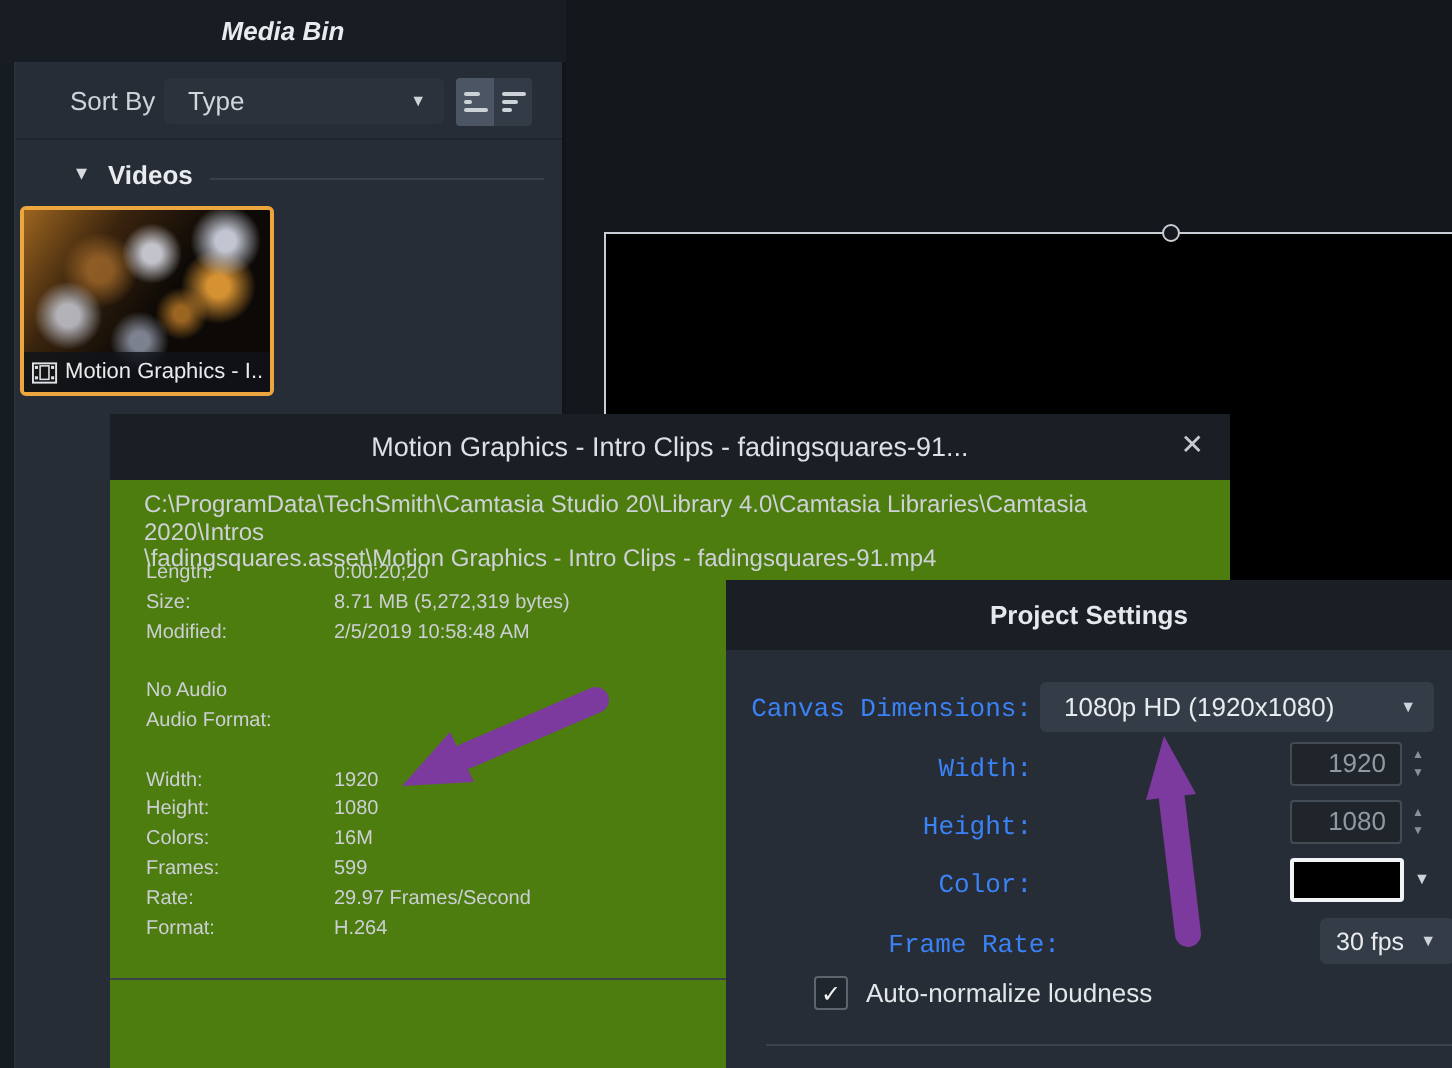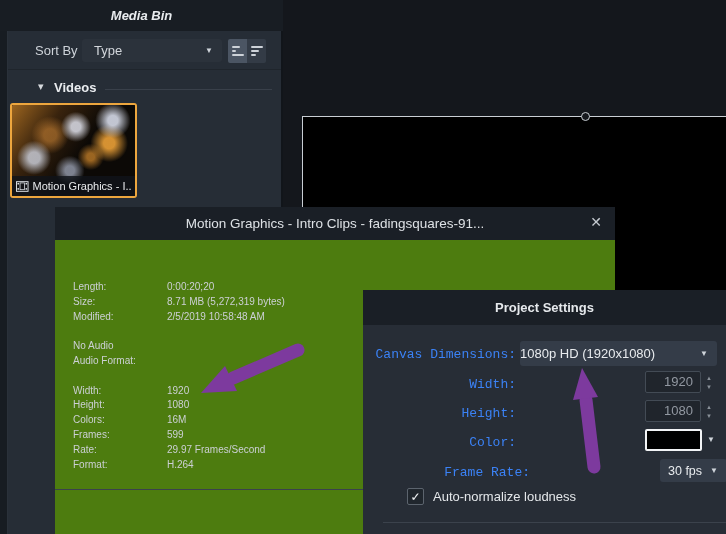--- a/index.html
+++ b/index.html
@@ -70,21 +70,21 @@
   .ps-header { position:absolute; left:0; top:0; width:100%; height:35px; background:#1a1f26; display:flex; align-items:center; justify-content:center; }
   .ps-header span { color:#e6e9ec; font-size:13px; font-weight:700; }
   .ps-label { position:absolute; color:#3b82f6; font-size:13px; white-space:nowrap;font-family:Liberation Mono, monospace; }
   .lab-canvas { right:210px; top:57px; }
   .lab-width  { right:210px; top:87px; }
   .lab-height { right:210px; top:116px; }
   .lab-color  { right:210px; top:145px; }
   .lab-frate  { right:196px; top:175px; }
   .ps-dd { position:absolute; background:#343c48; border-radius:3px; display:flex; align-items:center; cursor:default; }
   .dd-canvas { left:157px; top:51px; width:197px; height:25px; }
-  .dd-canvas .dd-text { color:#e8ebee; font-size:13px; padding-left:0; flex:1; }
+  .dd-canvas .dd-text { color:#e8ebee; font-size:13px; padding-left:12px; flex:1; }
   .dd-frate { left:297px; top:169px; width:67px; height:23px; }
   .dd-frate .dd-text { color:#e8ebee; font-size:12.5px; padding-left:8px; flex:1; }
   .num-input { position:absolute; width:56px; height:22px; background:#20252c; border:1px solid #434b55; border-radius:2px; color:#9298a1; font-size:13px; text-align:right; padding-right:7px; line-height:20px; }
   .in-width { left:282px; top:81px; }
   .in-height { left:282px; top:110px; }
   .spin { position:absolute; width:10px; display:flex; flex-direction:column; align-items:center; color:#8a9199; font-size:6px; line-height:6px; gap:3px; cursor:default; }
   .sp-width { left:341px; top:85px; }
   .sp-height { left:341px; top:114px; }
   .color-swatch { position:absolute; left:282px; top:139px; width:57px; height:22px; background:#000; border:2px solid #f2f4f6; border-radius:2px; cursor:default; }
   .color-caret { position:absolute; left:344px; top:145px; color:#cfd4da; font-size:8px; cursor:default; }
@@ -151,20 +151,24 @@
         <span>Motion Graphics - I...</span>
       </div>
     </div>
   </div>
 
   <div class="clip-dialog">
     <div class="cd-header">
       <span class="cd-title">Motion Graphics - Intro Clips - fadingsquares-91...</span>
       <span class="cd-close">✕</span>
     </div>
+    <div class="cd-path">
+      <div>C:\ProgramData\TechSmith\Camtasia Studio 20\Library 4.0\Camtasia Libraries\Camtasia 2020\Intros</div>
+      <div>\fadingsquares.asset\Motion Graphics - Intro Clips - fadingsquares-91.mp4</div>
+    </div>
     <div class="cd-rows">
       <div class="info-row">
           <span class="lab">Length:</span>
           <span class="val">0:00:20;20</span>
         </div>
       <div class="info-row">
           <span class="lab">Size:</span>
           <span class="val">8.71 MB (5,272,319 bytes)</span>
         </div>
       <div class="info-row">

